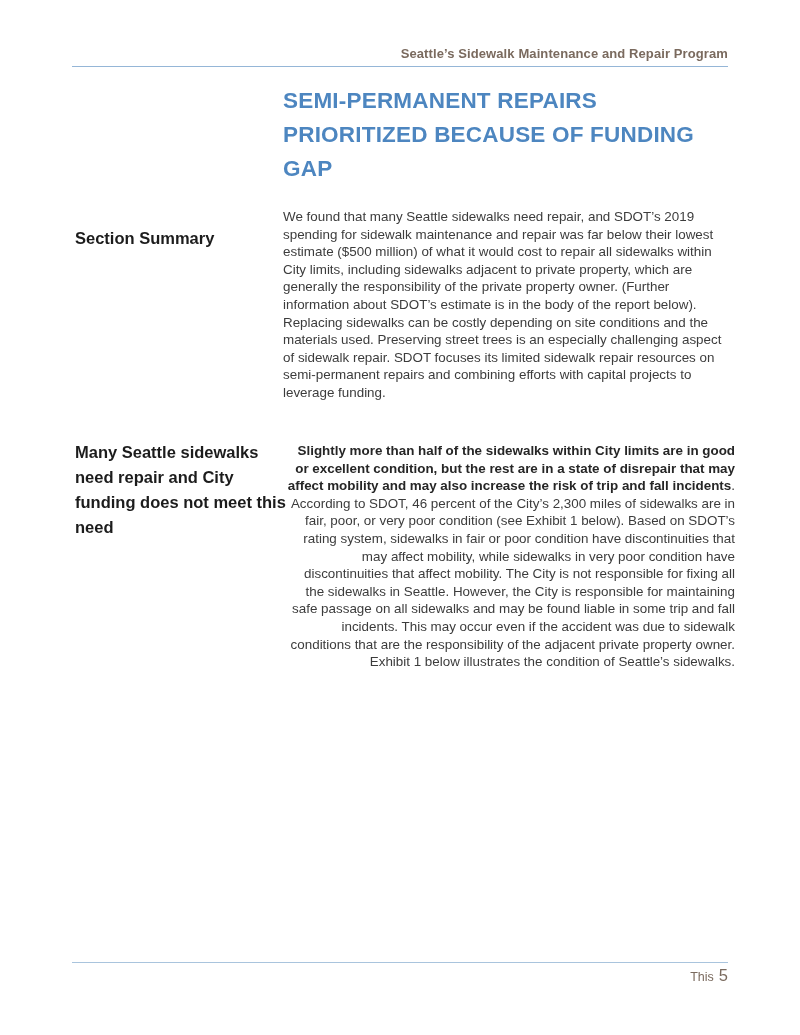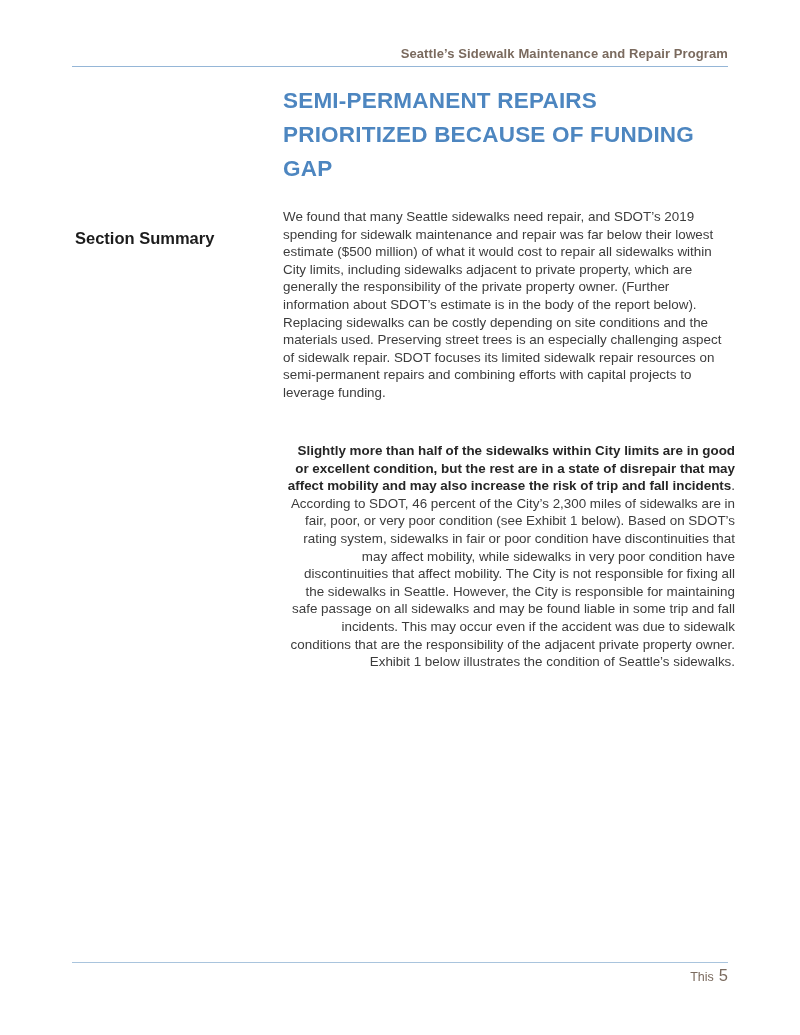--- a/index.html
+++ b/index.html
@@ -88,20 +88,21 @@
   </div>
 
   <div class="header-rule"></div>
 
   <h1 class="doc-title">SEMI-PERMANENT REPAIRS PRIORITIZED BECAUSE OF FUNDING GAP</h1>
 
   <div class="side-label row1">Section Summary</div>
 
   <p class="body-col row1">We found that many Seattle sidewalks need repair, and SDOT’s 2019 spending for sidewalk maintenance and repair was far below their lowest estimate ($500 million) of what it would cost to repair all sidewalks within City limits, including sidewalks adjacent to private property, which are generally the responsibility of the private property owner. (Further information about SDOT’s estimate is in the body of the report below). Replacing sidewalks can be costly depending on site conditions and the materials used. Preserving street trees is an especially challenging aspect of sidewalk repair. SDOT focuses its limited sidewalk repair resources on semi-permanent repairs and combining efforts with capital projects to leverage funding.</p>
 
+  <div class="side-label row2">Many Seattle sidewalks need repair and City funding does not meet this need</div>
 
   <p class="body-col row2"><strong>Slightly more than half of the sidewalks within City limits are in good or excellent condition, but the rest are in a state of disrepair that may affect mobility and may also increase the risk of trip and fall incidents</strong><span>. According to SDOT, 46 percent of the City’s 2,300 miles of sidewalks are in fair, poor, or very poor condition (see Exhibit 1 below). Based on SDOT’s rating system, sidewalks in fair or poor condition have discontinuities that may affect mobility, while sidewalks in very poor condition have discontinuities that affect mobility. The City is not responsible for fixing all the sidewalks in Seattle. However, the City is responsible for maintaining safe passage on all sidewalks and may be found liable in some trip and fall incidents. This may occur even if the accident was due to sidewalk conditions that are the responsibility of the adjacent private property owner. Exhibit 1 below illustrates the condition of Seattle’s sidewalks.</span></p>
 
   <div class="footer-rule"></div>
 
   <div class="page-footer">
     <span>This</span><span class="page-num">5</span>
   </div>
 
 </div>

